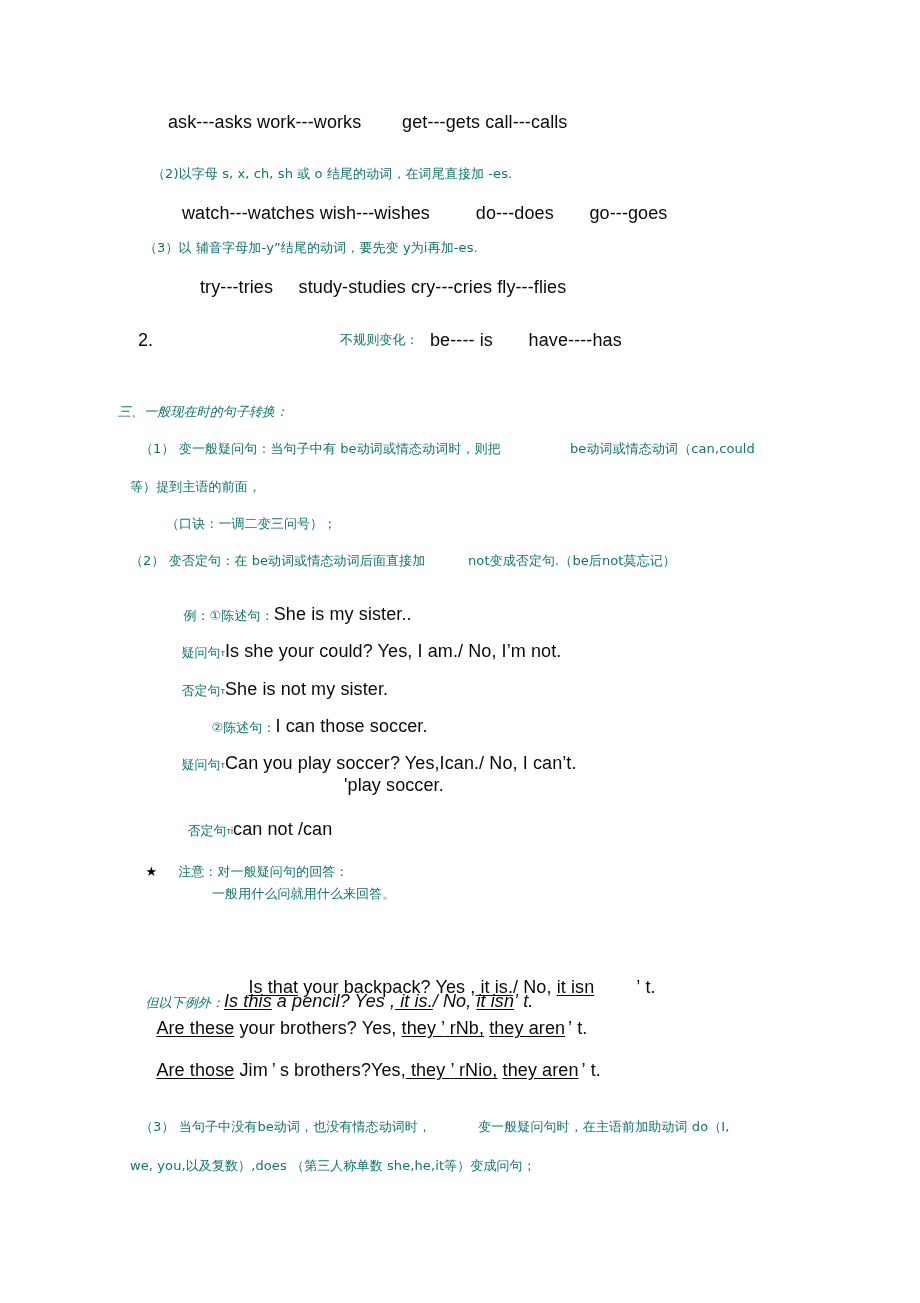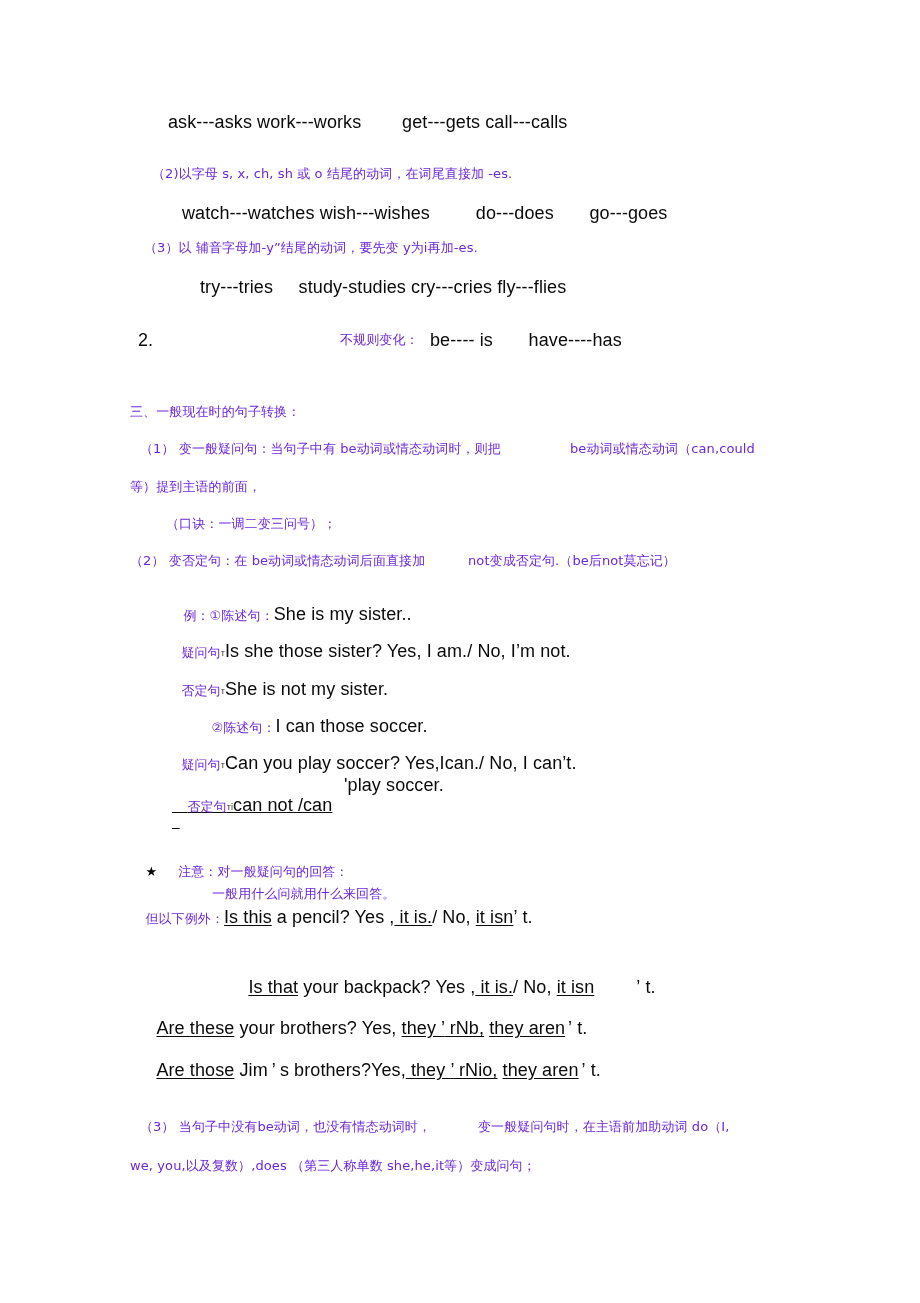--- a/index.html
+++ b/index.html
@@ -37,21 +37,21 @@
     position: absolute;
     white-space: pre;
     font-size: 13.5px;
     line-height: 16px;
     color: #0d0d0d;
     font-family: "Liberation Sans", "DejaVu Sans", sans-serif;
     letter-spacing: 0.1px;
   }
   
   .cn {
-    color: #6d28d9;
+    color: #0f766e;
     font-family: "DejaVu Sans", "Liberation Sans", sans-serif;
     font-size: 13px;
   }
   .en {
     color: #0a0a0a;
     font-family: "Liberation Sans", "DejaVu Sans", sans-serif;
     font-size: 18px;
     font-weight: 500;
   }
   .u {
@@ -82,63 +82,63 @@
   <div class="ln en" style="left:182px; top:205px;">watch---watches wish---wishes         do---does       go---goes</div>
 
   <div class="ln cn" style="left:144px; top:240px;">（3）以 辅音字母加-y”结尾的动词，要先变 y为i再加-es.</div>
 
   <div class="ln en" style="left:200px; top:279px;">try---tries     study-studies cry---cries fly---flies</div>
 
   <div class="ln en" style="left:138px; top:332px;">2.</div>
   <div class="ln cn" style="left:340px; top:332px;">不规则变化：</div>
   <div class="ln en" style="left:430px; top:332px;">be---- is       have----has</div>
 
-  <div class="ln cn" style="left:130px; top:404px;">三、一般现在时的句子转换：</div>
+  <div class="ln cn" style="left:118px; top:404px;font-style:italic;">三、一般现在时的句子转换：</div>
 
   <div class="ln cn" style="left:140px; top:441px;">（1） 变一般疑问句：当句子中有 be动词或情态动词时，则把</div>
   <div class="ln cn" style="left:570px; top:441px;">be动词或情态动词（can,could</div>
   <div class="ln cn" style="left:130px; top:479px;">等）提到主语的前面，</div>
 
   <div class="ln cn" style="left:166px; top:516px;">（口诀：一调二变三问号）；</div>
 
   <div class="ln cn" style="left:130px; top:553px;">（2） 变否定句：在 be动词或情态动词后面直接加</div>
   <div class="ln cn" style="left:468px; top:553px;">not变成否定句.（be后not莫忘记）</div>
 
   <div class="ln" style="left:168px; top:590px;">
     <span class="cn">例：①陈述句：</span><span class="en">She is my sister..</span>
   </div>
 
   <div class="ln" style="left:166px; top:627px;">
-    <span class="cn">疑问句</span><span class="tiny">т</span><span class="en">Is she those sister? Yes, I am./ No, I</span><span class="en">’</span><span class="en">m not.</span>
+    <span class="cn">疑问句</span><span class="tiny">т</span><span class="en">Is she your could? Yes, I am./ No, I</span><span class="en">’</span><span class="en">m not.</span>
   </div>
 
   <div class="ln" style="left:166px; top:665px;">
     <span class="cn">否定句</span><span class="tiny">т</span><span class="en">She is not my sister.</span>
   </div>
 
   <div class="ln" style="left:196px; top:702px;">
     <span class="cn">②陈述句：</span><span class="en">I can those soccer.</span>
   </div>
 
   <div class="ln" style="left:166px; top:739px;">
     <span class="cn">疑问句</span><span class="tiny">т</span><span class="en">Can you play soccer? Yes,Ican./ No, I can</span><span class="en">’</span><span class="en">t.</span>
   </div>
 
-  <div class="ln" style="left:172px; top:781px;text-decoration:underline;">
+  <div class="ln" style="left:172px; top:805px;">
     <span class="cn">否定句</span><span class="tiny">ті</span><span class="en">can not /can</span>
   </div>
   <div class="ln en" style="left:344px; top:777px;">'play soccer.</div>
 
   <div class="ln" style="left:130px; top:848px;">
     <span class="star">★</span><span class="cn" style="margin-left:21px;">注意：对一般疑问句的回答：</span>
   </div>
 
   <div class="ln cn" style="left:212px; top:886px;">一般用什么问就用什么来回答。</div>
 
-  <div class="ln" style="left:130px; top:893px;">
+  <div class="ln" style="left:130px; top:977px;font-style:italic;">
     <span class="cn">但以下例外：</span><span class="en u">Is this</span><span class="en"> a pencil? Yes ,</span><span class="en u"> it is.</span><span class="en">/ No, </span><span class="en u">it isn</span><span class="en">’</span><span class="en" style="margin-left:5px;">t.</span>
   </div>
 
   <div class="ln" style="left:233px; top:963px;">
     <span class="en u">Is that</span><span class="en"> your backpack? Yes ,</span><span class="en u"> it is.</span><span class="en">/ No, </span><span class="en u">it isn</span><span class="en" style="margin-left:42px;">’</span><span class="en" style="margin-left:5px;">t.</span>
   </div>
 
   <div class="ln" style="left:141px; top:1004px;">
     <span class="en u">Are these</span><span class="en"> your brothers? Yes, </span><span class="en u">they </span><span class="en u">’</span><span class="en u"> rNb,</span><span class="en"> </span><span class="en u">they aren</span><span class="en" style="margin-left:3px;">’</span><span class="en" style="margin-left:5px;">t.</span>
   </div>

